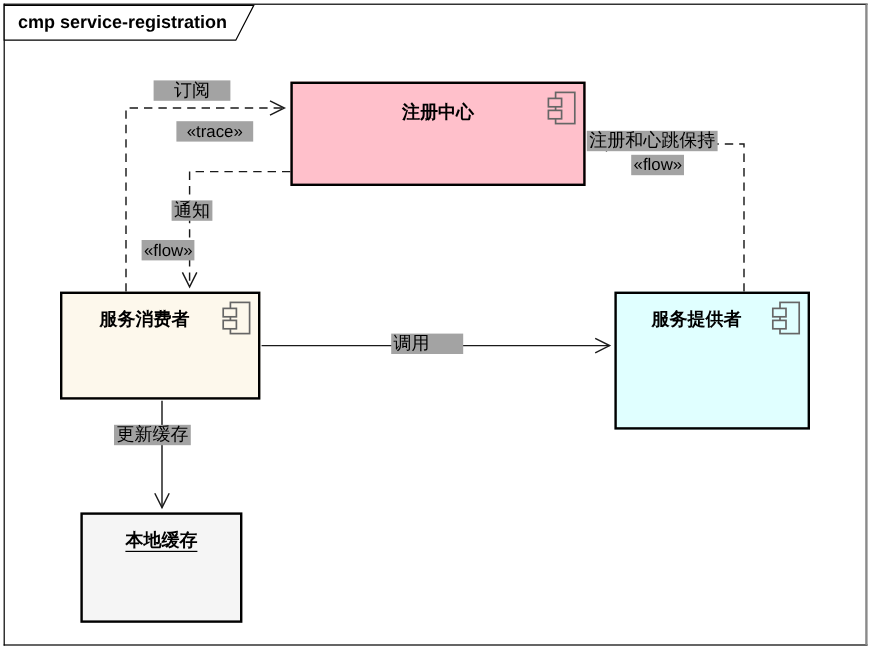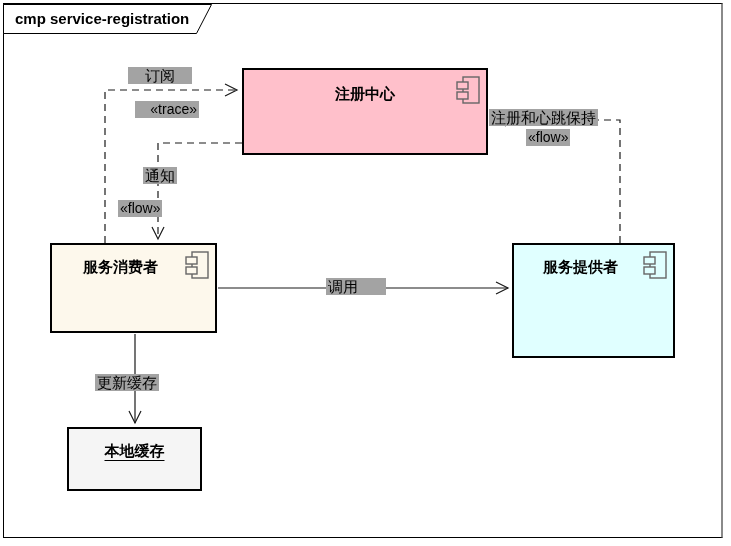--- a/index.html
+++ b/index.html
@@ -27,37 +27,37 @@
   }
   .with-icon .node-label { padding-right:26px; }
   .cicon { position:absolute; right:5px; top:5px; }
 
   #node-registry { left:242px; top:68px;  width:246px; height:87px; }
   #node-registry .node-label { top:15px; padding-right:0; }
   #node-consumer { left:50px;  top:243px; width:167px; height:90px; }
   #node-consumer .node-label { top:13px; }
   #node-provider { left:512px; top:243px; width:163px; height:115px; }
   #node-provider .node-label { top:13px; }
-  #node-cache    { left:67px;  top:427px; width:135px; height:64px; }
+  #node-cache    { left:67px;  top:427px; width:135px; height:92px; }
   #node-cache .node-label { top:13px; text-decoration:underline; text-underline-offset:4px; }
 
   .elabel {
     position:absolute; z-index:4; font-size:15px; line-height:17px;
     background:#a3a3a3; padding:0 2px; white-space:nowrap;
   }
   .stereo { font-size:14px; }
 
   #lbl-subscribe      { left:128px; top:67px;  width:64px; text-align:center; }
-  #lbl-subscribe-st   { left:135px; top:101px; width:64px; text-align:right; }
+  #lbl-subscribe-st   { left:147px; top:101px; width:64px; text-align:center; }
   #lbl-register       { left:489px; top:93px;margin-top:16px; }
   #lbl-register-st    { left:526px; top:129px; }
   #lbl-notify         { left:143px; top:167px; }
   #lbl-notify-st      { left:118px; top:200px; }
   #lbl-call           { left:326px; top:278px; width:60px; text-align:left; }
-  #lbl-update         { left:95px;  top:354px;margin-top:20px; }
+  #lbl-update         { left:95px;  top:354px; }
 
   .tab-title {
     position:absolute; left:15px; top:10px; z-index:4;
     font-weight:bold; font-size:15px;text-align:center;
   }
 </style>
 </head>
 <body>
 
 <div class="frame"></div>

